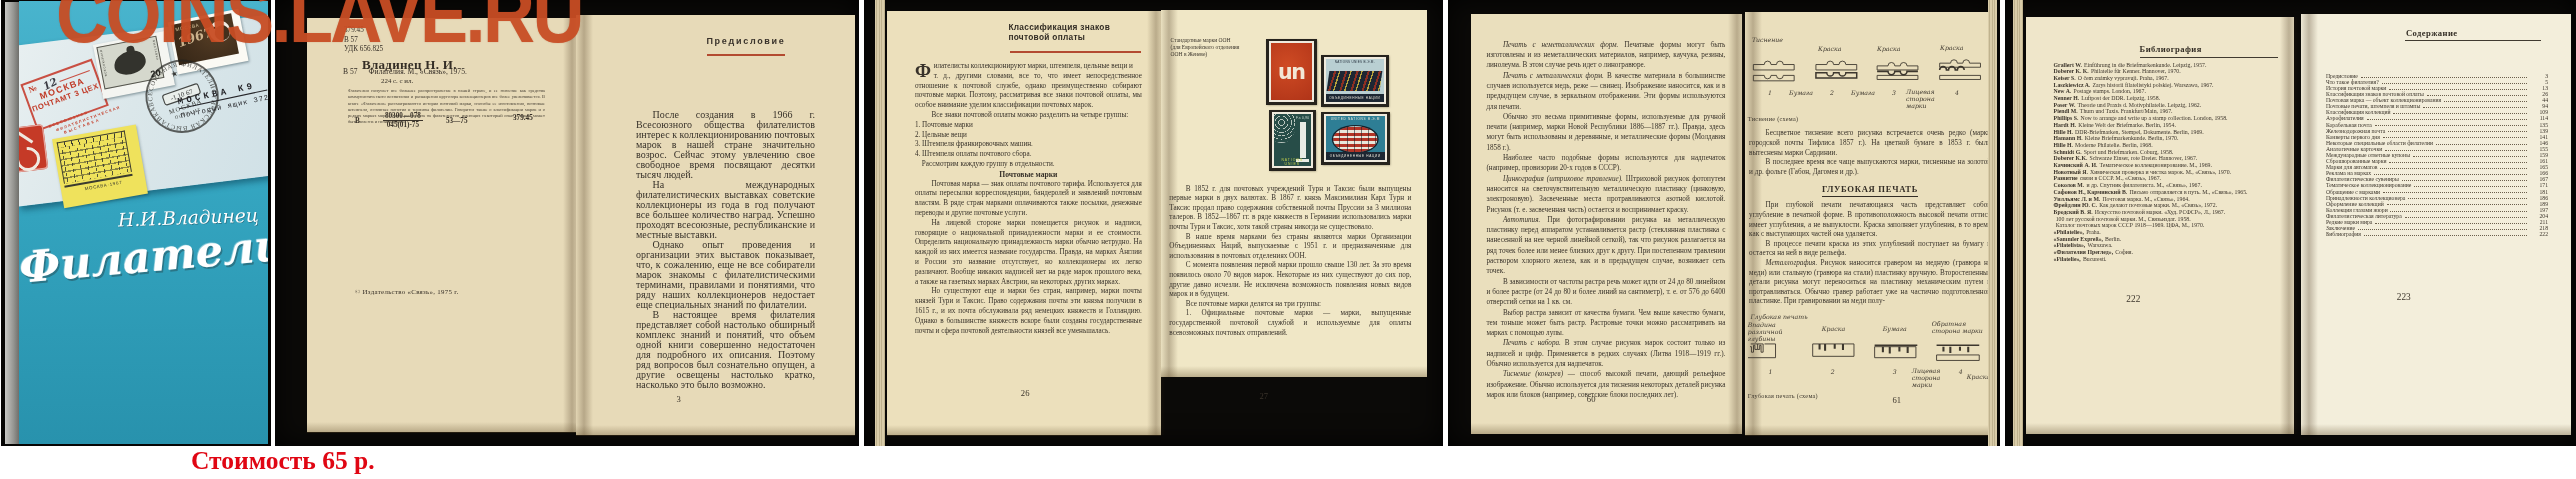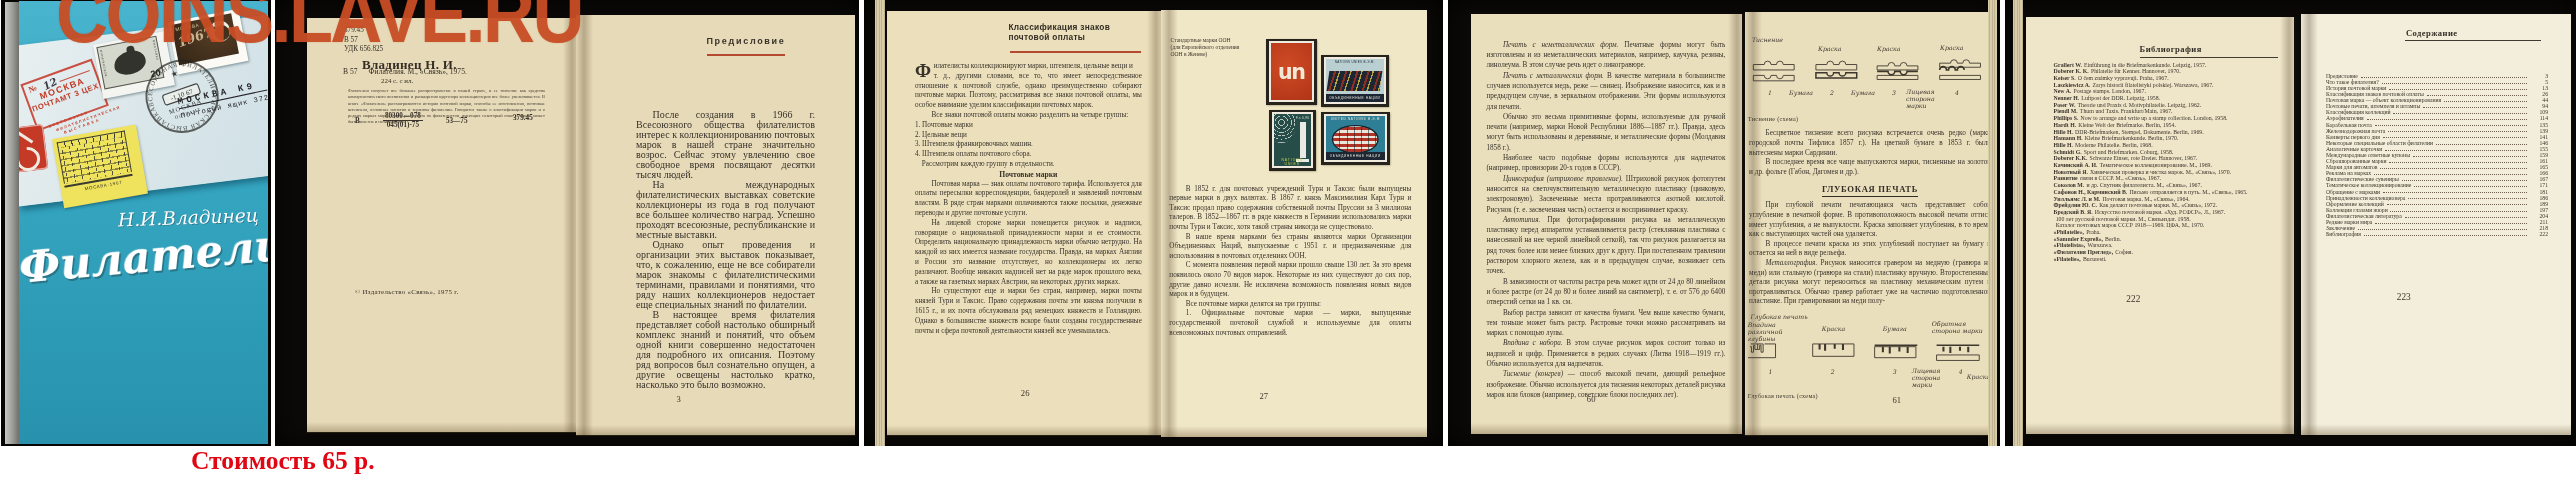--- a/index.html
+++ b/index.html
@@ -323,21 +323,21 @@
         <p class="sub26">Почтовые марки</p>
         <div>
             <p class="deep1">Почтовая марка — знак оплаты почтового тарифа. Используется для оплаты пересылки корреспонденции, бандеролей и заявлений почтовым властям. В ряде стран марками оплачиваются также посылки, денежные переводы и другие почтовые услуги.</p>
             <p class="deep1">На лицевой стороне марки помещается рисунок и надписи, говорящие о национальной принадлежности марки и ее стоимости. Определить национальную принадлежность марки обычно нетрудно. На каждой из них имеется название государства. Правда, на марках Англии и России это название отсутствует, но коллекционеры их легко различают. Вообще никаких надписей нет на ряде марок прошлого века, а также на газетных марках Австрии, на некоторых других марках.</p>
             <p class="deep1">Но существуют еще и марки без стран, например, марки почты князей Тури и Таксис. Право содержания почты эти князья получили в 1615 г., и их почта обслуживала ряд немецких княжеств и Голландию. Однако в большинстве княжеств вскоре были созданы государственные почты и сфера почтовой деятельности князей все уменьшалась.</p>
           </div>
       </div>
       <div class="pnum" style="left:124px;top:377px;width:27.5px;">26</div>
       <div class="gut" style="right:-4.1px;"></div>
     </div>
-    <div class="page" style="left:297px;top:9.6px;width:266px;height:427px;background:#f0e7c6;">
+    <div class="page" style="left:297px;top:9.6px;width:266px;height:367px;background:#f0e7c6;">
       <div class="gut" style="left:-1.4px;"></div>
       <div class="cap27">Стандартные марки ООН (для Европейского отделения ООН в Женеве)</div>
       <div class="stamp s27a" style="left:105px;top:29px;width:45px;height:61px;">
         <div class="stin">
             <div class="art">
               <span class="un">un</span>
             </div>
           </div>
       </div>
       <div class="stamp s27b" style="left:160px;top:45px;width:62px;height:47px;">
@@ -387,21 +387,21 @@
       <div class="txt" style="left:15px;top:26px;width:239px;font-size:7.2px;line-height:10.3px;">
         <div>
             <p class="pp"><i>Печать с неметаллических форм.</i> <span>Печатные формы могут быть изготовлены и из неметаллических материалов, например, каучука, резины, линолеума. В этом случае речь идет о линогравюре.</span></p>
             <p class="pp"><i>Печать с металлических форм.</i> <span>В качестве материала в большинстве случаев используется медь, реже — свинец. Изображение наносится, как и в предыдущем случае, в зеркальном отображении. Эти формы используются для печати.</span></p>
             <p class="pp"><i></i> <span>Обычно это весьма примитивные формы, используемые для ручной печати (например, марки Новой Республики 1886—1887 гг.). Правда, здесь могут быть использованы и деревянные, и металлические формы (Молдавия 1858 г.).</span></p>
             <p class="pp"><i></i> <span>Наиболее часто подобные формы используются для надпечаток (например, провизории 20-х годов в СССР).</span></p>
             <p class="pp"><i>Цинкография (штриховое травление).</i> <span>Штриховой рисунок фотопутем наносится на светочувствительную металлическую пластинку (цинковую, электроновую). Засвеченные места протравливаются азотной кислотой. Рисунок (т. е. засвеченная часть) остается и воспринимает краску.</span></p>
             <p class="pp"><i>Автотипия.</i> <span>При фотографировании рисунка на металлическую пластинку перед аппаратом устанавливается растр (стеклянная пластинка с нанесенной на нее черной линейной сеткой), так что рисунок разлагается на ряд точек более или менее близких друг к другу. При постепенном травлении раствором хлорного железа, как и в предыдущем случае, возникает сеть точек.</span></p>
             <p class="pp"><i></i> <span>В зависимости от частоты растра речь может идти от 24 до 80 линейном и более растре (от 24 до 80 и более линий на сантиметр), т. е. от 576 до 6400 отверстий сетки на 1 кв. см.</span></p>
             <p class="pp"><i></i> <span>Выбор растра зависит от качества бумаги. Чем выше качество бумаги, тем тоньше может быть растр. Растровые точки можно рассматривать на марках с помощью лупы.</span></p>
-            <p class="pp"><i>Впадина с набора.</i> <span>В этом случае рисунок марок состоит только из надписей и цифр. Применяется в редких случаях (Литва 1918—1919 гг.). Обычно используется для надпечаток.</span></p>
+            <p class="pp"><i>Печать с набора.</i> <span>В этом случае рисунок марок состоит только из надписей и цифр. Применяется в редких случаях (Литва 1918—1919 гг.). Обычно используется для надпечаток.</span></p>
             <p class="pp"><i>Тиснение (конгрев)</i> <span>— способ высокой печати, дающий рельефное изображение. Обычно используется для тиснения некоторых деталей рисунка марок или блоков (например, советские блоки последних лет).</span></p>
           </div>
       </div>
       <div class="pnum" style="left:106px;top:380px;width:27.5px;">60</div>
       <div class="gut" style="right:-4.1px;"></div>
     </div>
     <div class="page" style="left:297px;top:12.4px;width:252px;height:423px;background:#eadfbd;">
       <div class="gut" style="left:-1.4px;"></div>
 
       <div class="dlab" style="left:6.9px;top:23.4px;">Тиснение</div>

